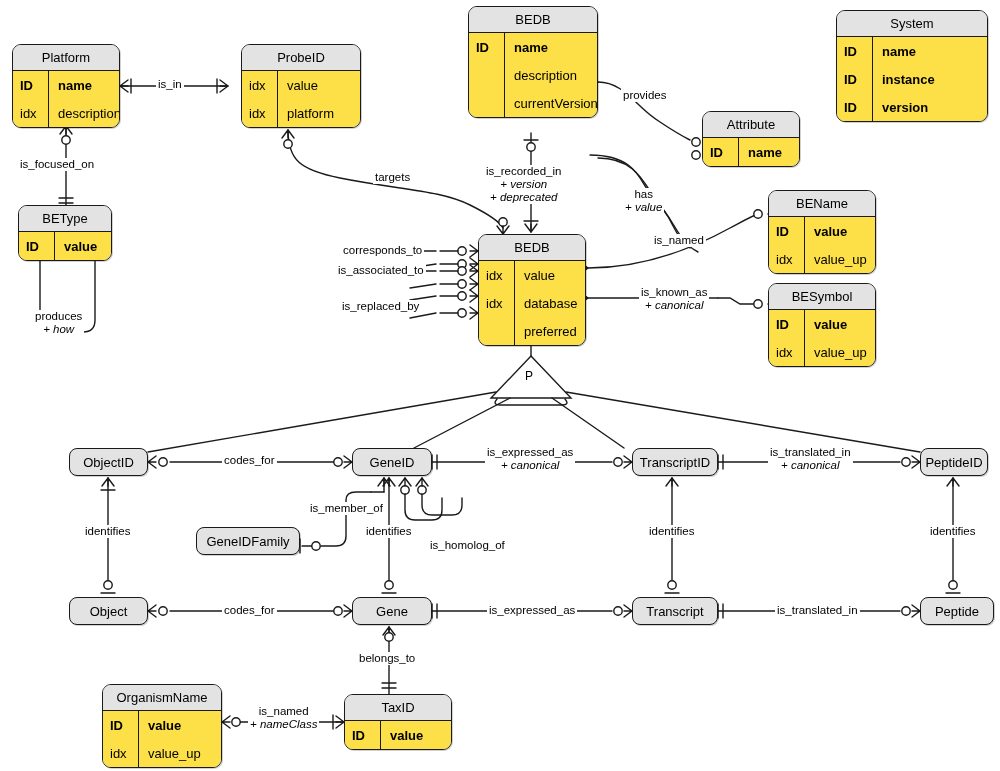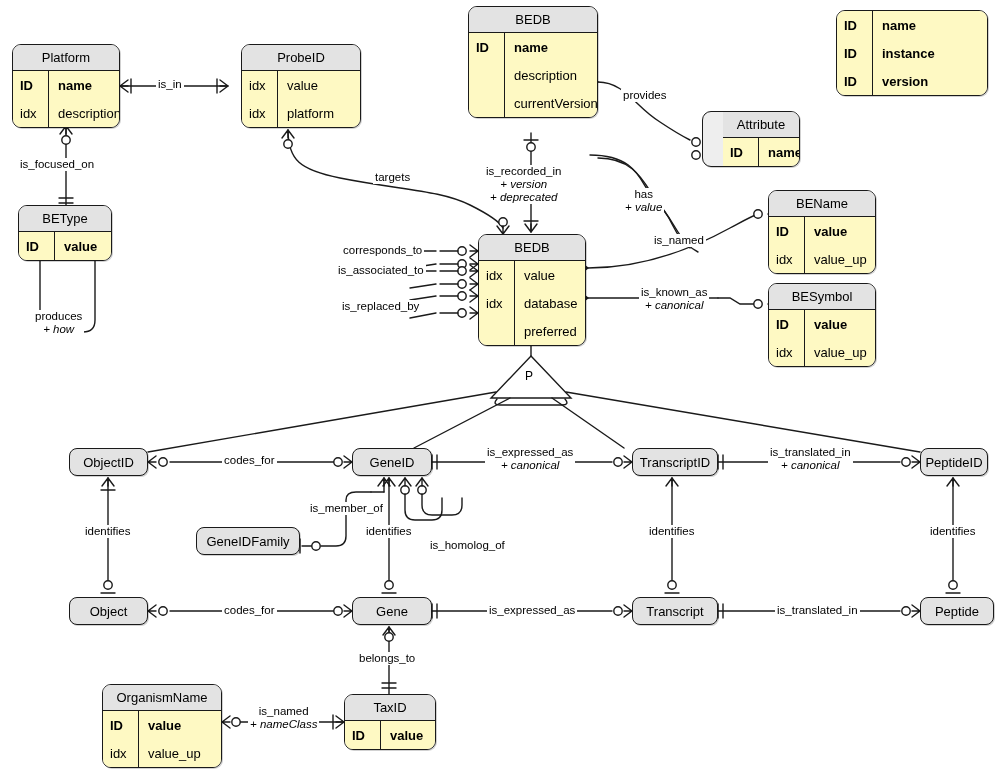--- a/index.html
+++ b/index.html
@@ -36,21 +36,21 @@
     height: 26px;
     line-height: 26px;
     text-align: center;
     font-size: 13px;
     color: #000;
     background: #e3e3e3;
     border-bottom: 1.4px solid #1a1a1a;
     white-space: nowrap;
   }
   .entity .body {
-    background: #fef9c3;
+    background: #fde047;
   }
   .entity .row {
     display: flex;
     align-items: center;
     height: 28px;
     font-size: 13px;
     color: #000;
     white-space: nowrap;
   }
   .entity .row .k {
@@ -340,37 +340,38 @@
         <span class="v">description</span>
       </div>
       <div class="row">
         <span class="k blank"></span>
         <span class="v">currentVersion</span>
       </div>
     </div>
   </div>
 
   <div class="entity" style="left:836px; top:10px; width:152px;">
+    <div class="hdr">System</div>
     <div class="body">
       <div class="row">
         <span class="k bold">ID</span>
         <span class="v bold">name</span>
       </div>
       <div class="row">
         <span class="k bold">ID</span>
         <span class="v bold">instance</span>
       </div>
       <div class="row">
         <span class="k bold">ID</span>
         <span class="v bold">version</span>
       </div>
     </div>
   </div>
 
-  <div class="entity" style="left:702px; top:111px; width:98px;padding-left:20px;">
+  <div class="entity" style="left:702px; top:111px; width:98px;">
     <div class="hdr">Attribute</div>
     <div class="body">
       <div class="row">
         <span class="k bold">ID</span>
         <span class="v bold">name</span>
       </div>
     </div>
   </div>
 
   <div class="entity" style="left:18px; top:205px; width:94px;">
@@ -436,21 +437,21 @@
         <span class="k bold">ID</span>
         <span class="v bold">value</span>
       </div>
       <div class="row">
         <span class="k">idx</span>
         <span class="v">value_up</span>
       </div>
     </div>
   </div>
 
-  <div class="entity" style="left:344px; top:694px; width:92px;">
+  <div class="entity" style="left:344px; top:694px; width:108px;">
     <div class="hdr">TaxID</div>
     <div class="body">
       <div class="row">
         <span class="k bold">ID</span>
         <span class="v bold">value</span>
       </div>
     </div>
   </div>
 
   <div class="simple" style="left:69px; top:448px; width:79px; height:28px;">ObjectID</div>

